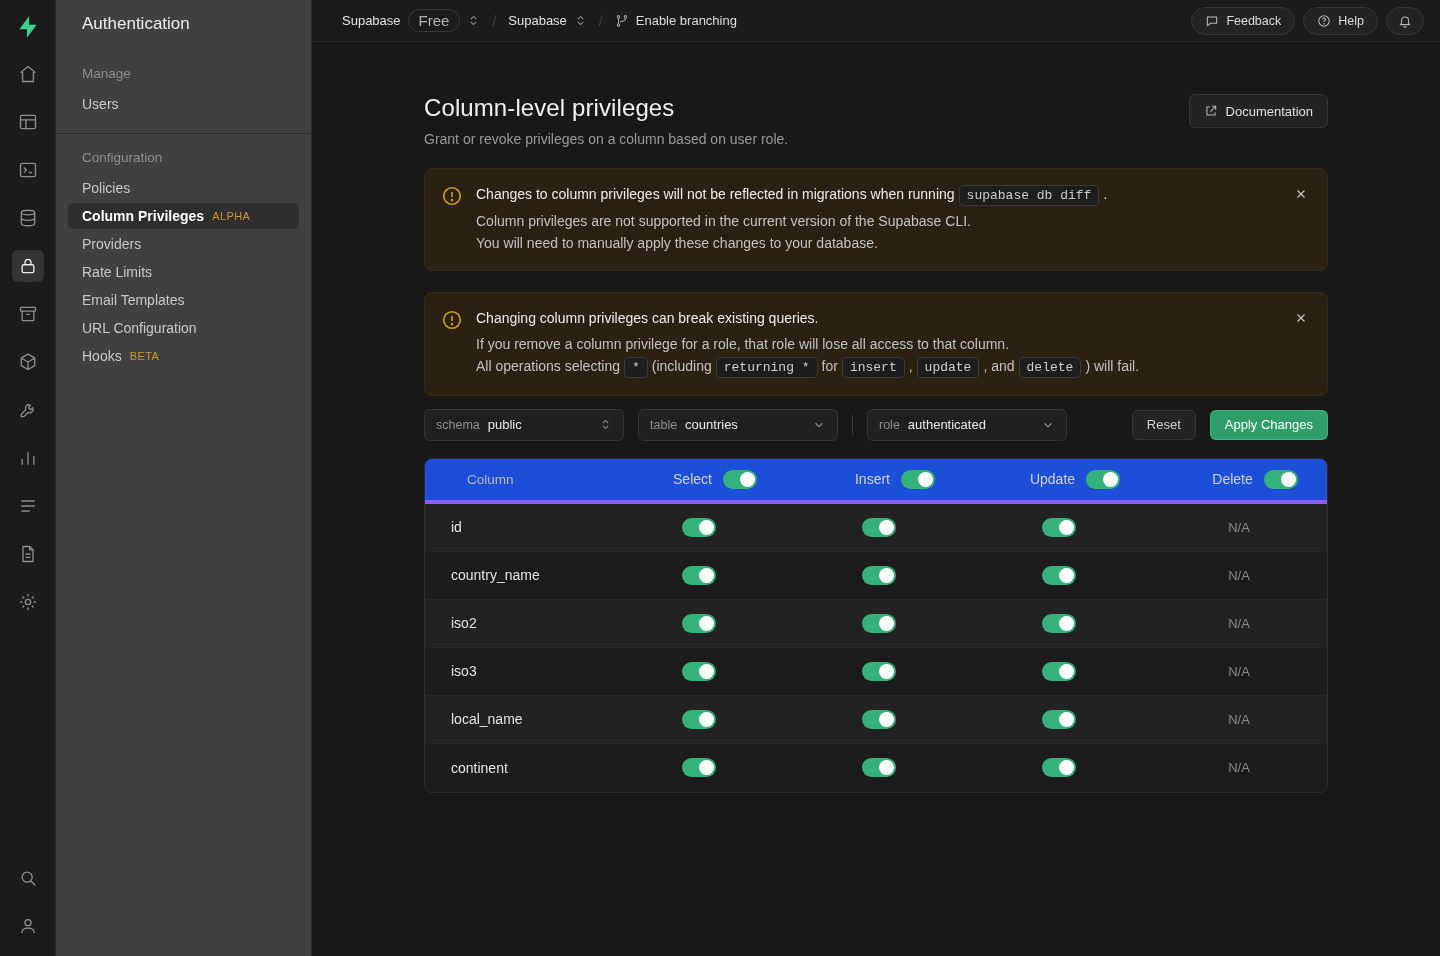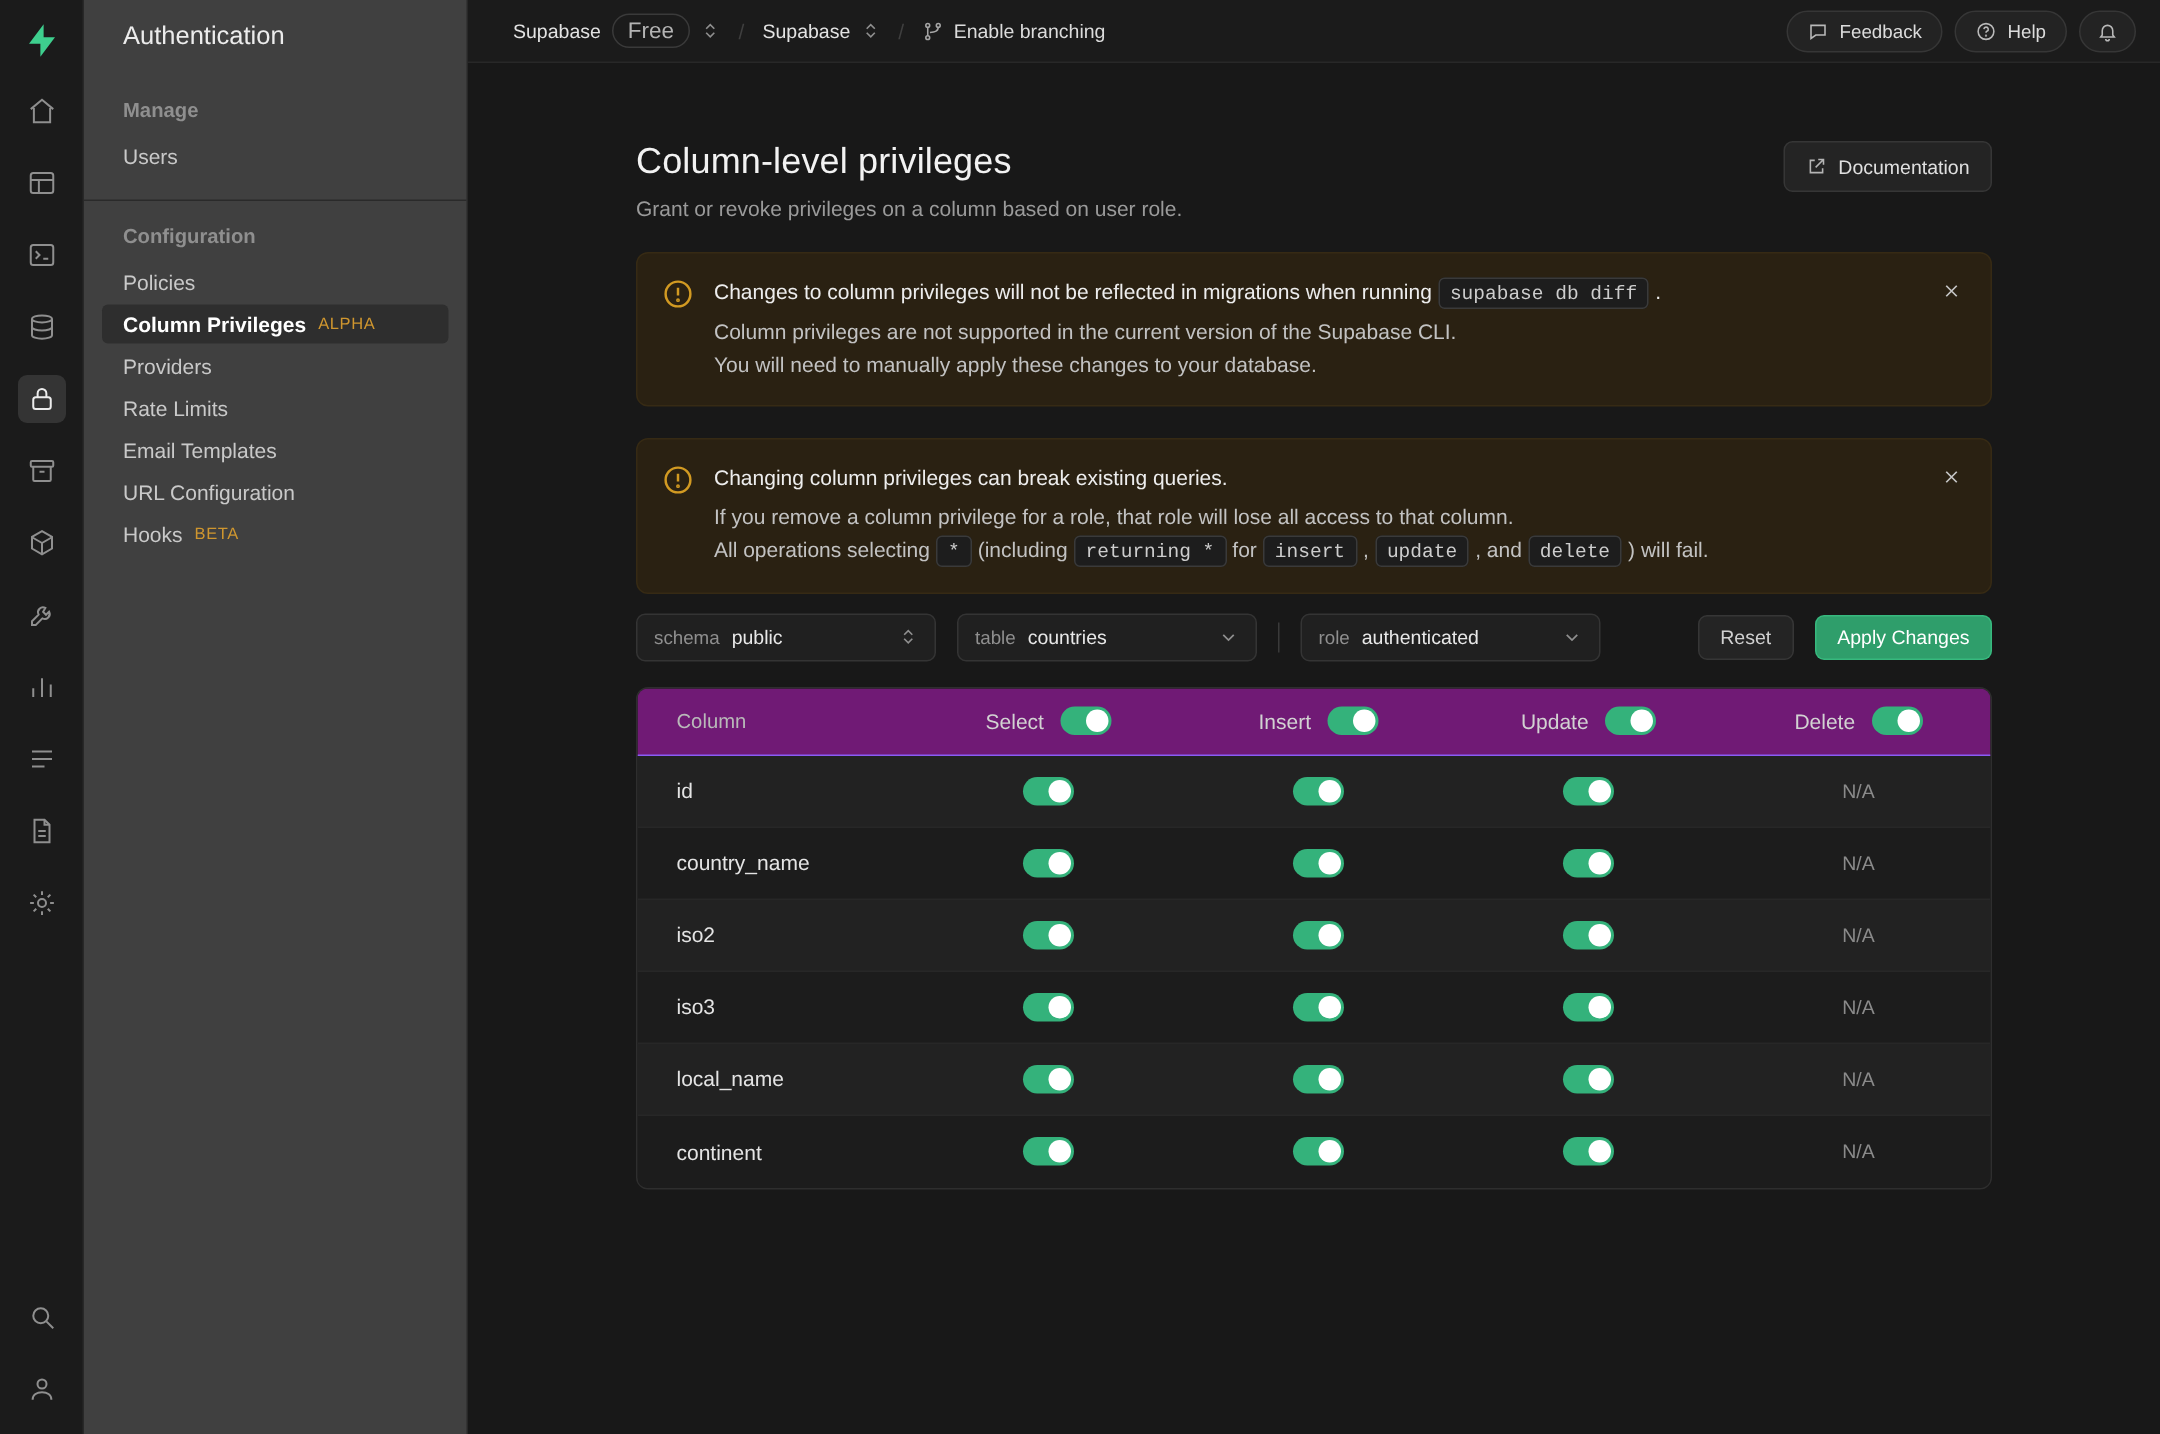--- a/index.html
+++ b/index.html
@@ -10,21 +10,21 @@
   .rail { width:56px; flex-shrink:0; border-right:1px solid #282828; display:flex; flex-direction:column; align-items:center; padding:10px 0 14px; background:#1b1b1b; }
   .rail-logo { width:34px; height:34px; display:grid; place-items:center; margin-bottom:14px; cursor:pointer; }
   .rail-btn { width:32px; height:32px; display:grid; place-items:center; color:#8f8f8f; border-radius:6px; margin-bottom:16px; cursor:pointer; background:transparent; border:none; }
   .rail-btn svg { width:20px; height:20px; }
   .rail-btn.active { background:#343434; color:#ececec; }
   .rail-spacer { flex:1; }
 
   
   .sidebar { width:256px; flex-shrink:0; border-right:1px solid #282828; background:#404040; display:flex; flex-direction:column; }
   .sidebar-title { font-size:17px; font-weight:500; color:#ececec; padding:14px 26px 18px; }
-  .section-heading { padding:0 26px; margin:14px 0 10px; color:#8f8f8f; font-size:13.5px;font-weight:bold; }
+  .section-heading { padding:0 26px; margin:14px 0 10px; color:#8f8f8f; font-size:13.5px; }
   .side-item { display:flex; align-items:center; gap:8px; margin:2px 12px; padding:5px 14px; border-radius:4px; color:#c9c9c9; font-size:14px; cursor:pointer; }
   .side-item.active { background:#2e2e2e; color:#ffffff; font-weight:600; }
   .side-badge { font-size:11px; letter-spacing:.4px; color:#cf962f; font-weight:400; }
   .side-divider { border:none; border-top:1px solid #2a2a2a; margin:16px 0; }
 
   
   .main-col { flex:1; display:flex; flex-direction:column; min-width:0; background:#181818; }
   .topbar { height:42px; flex-shrink:0; border-bottom:1px solid #282828; display:flex; align-items:center; justify-content:space-between; padding:0 16px 0 30px; background:#1b1b1b; }
   .crumbs { display:flex; align-items:center; gap:12px; font-size:13px; color:#e3e3e3; }
   .crumb-group { display:flex; align-items:center; gap:7px; cursor:pointer; }
@@ -64,21 +64,21 @@
   .select-value { color:#e8e8e8; }
   .select-caret { margin-left:auto; color:#8f8f8f; flex-shrink:0; }
   .vdivider { width:1px; height:20px; background:#3a3a3a; }
   .filter-spacer { flex:1; }
   .btn-reset { height:30px; padding:0 14px; border-radius:6px; background:#242424; border:1px solid #363636; color:#d0d0d0; font-size:13px; cursor:pointer; }
   .btn-apply { height:30px; padding:0 14px; border-radius:6px; background:#2f9e6b; border:1px solid rgba(62,207,142,.55); color:#ffffff; font-size:13px; cursor:pointer; }
 
   
   .priv-table { margin-top:17px; border:1px solid #2e2e2e; border-radius:8px; overflow:hidden; background:#1d1d1d; }
   .t-grid { display:grid; grid-template-columns:184px 180px 180px 180px 180px; align-items:center; }
-  .t-head { height:45px; background:#701a75; border-bottom:1px solid #8b5cf6; }
+  .t-head { height:45px; background:#1d4ed8; border-bottom:4px solid #8b5cf6;padding-left:16px; }
   .t-row { height:48px; border-bottom:1px solid #272727; }
   .t-row:last-child { border-bottom:none; }
   .t-row:nth-child(odd) { background:#222222; }
   .t-row:nth-child(even) { background:#1c1c1c; }
   .cell-name { padding-left:26px; font-size:14px; color:#e4e4e4; }
   .cell-name.head { font-size:13.5px; color:#b9b9b9; }
   .head-cell { display:flex; align-items:center; justify-content:center; gap:11px; color:#d2d2d2; font-size:14px; }
   .cell-toggle { display:flex; justify-content:center; }
   .cell-na { text-align:center; color:#8a8a8a; font-size:13px; }
 

